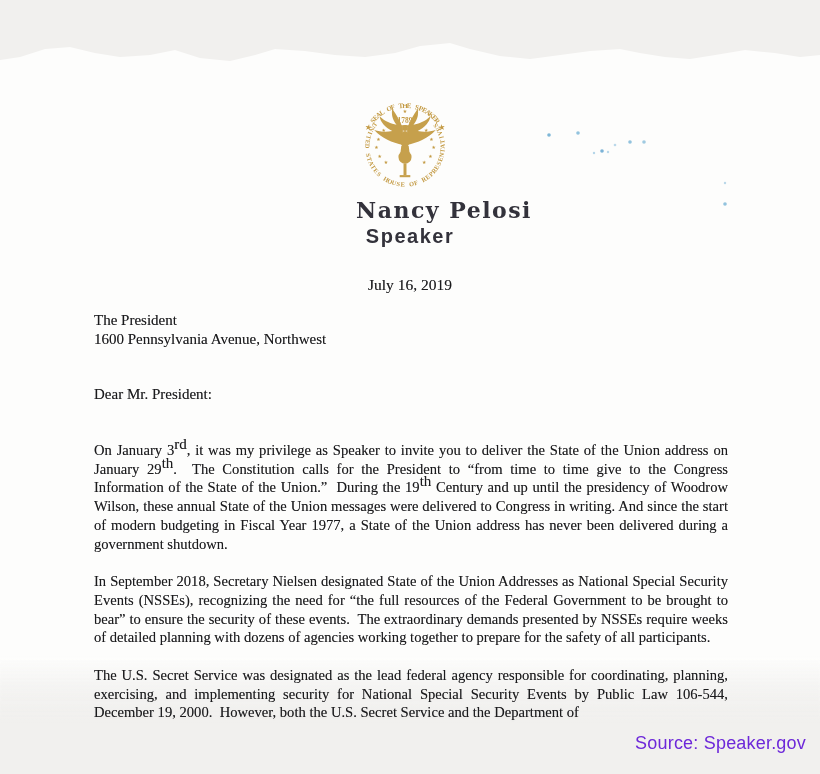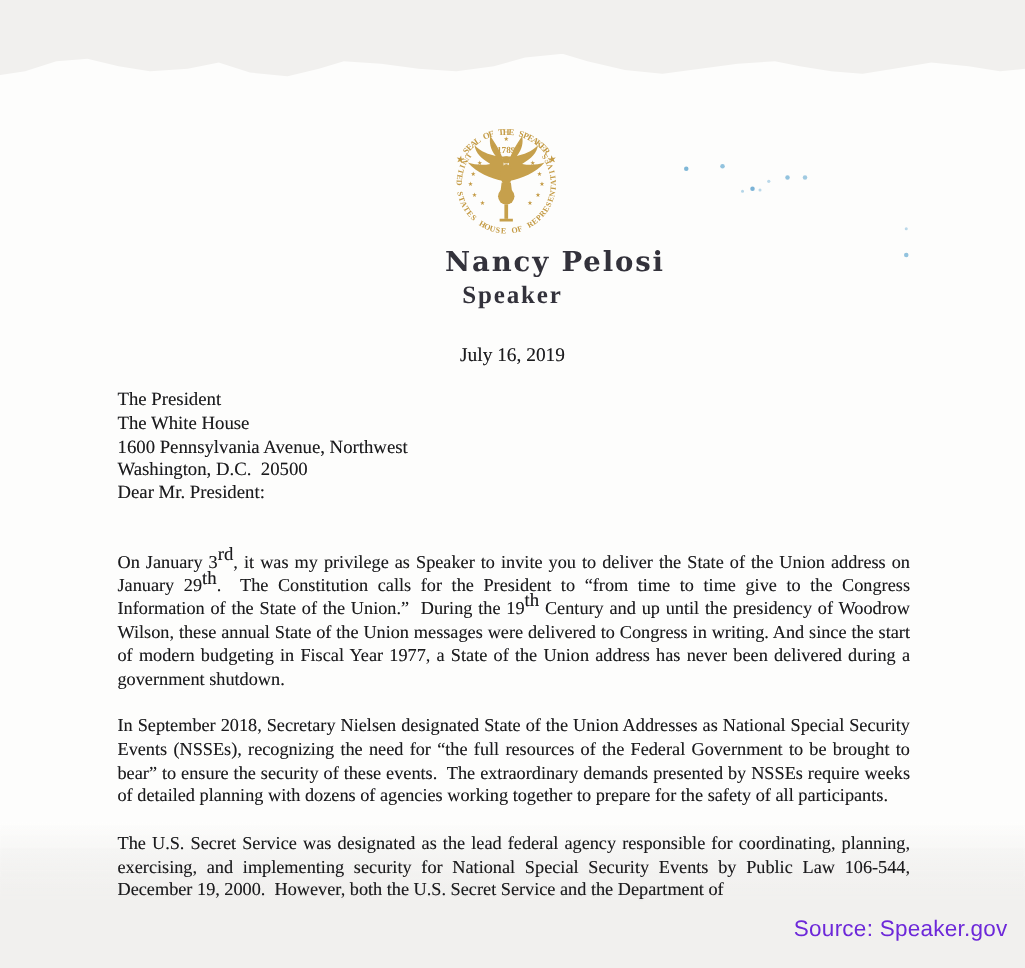--- a/index.html
+++ b/index.html
@@ -31,21 +31,21 @@
   .seal path, .seal ellipse, .seal circle, .seal rect { fill:#c6a04c; }
 
   
   .letterhead-name {
     position:absolute; left:0; top:157px; width:820px; text-align:center;
     font-family:"DejaVu Serif", serif; font-weight:bold;
     font-size:22px; letter-spacing:1.5px; color:#33323b;margin-left:34px;
   }
   .letterhead-title {
     position:absolute; left:0; top:185px; width:820px; text-align:center;
-    font-family:Liberation Serif, serif; font-weight:bold;
+    font-family:Liberation Sans, sans-serif; font-weight:bold;
     font-size:20px; letter-spacing:1.5px; color:#33323b;
   }
 
   
   .scan-text { color:#1b1b1d; text-shadow:0 0 0.5px rgba(25,25,28,0.45); }
   .date-line {
     position:absolute; left:0; top:236px; width:820px; text-align:center;
     font-size:15.5px;
   }
   .address-block { position:absolute; left:94px; top:271px; font-size:15px; line-height:18.8px; }
@@ -198,23 +198,21 @@
         </g>
     </svg>
 
     <div class="letterhead-name">Nancy Pelosi</div>
     <div class="letterhead-title">Speaker</div>
 
     <div class="date-line scan-text">July 16, 2019</div>
 
     <div class="address-block scan-text">
       <div class="address-line">The President</div>
-      <div class="address-line">The White House</div>
       <div class="address-line">1600 Pennsylvania Avenue, Northwest</div>
-      <div class="address-line">Washington, D.C.  20500</div>
     </div>
 
     <div class="salutation scan-text">Dear Mr. President:</div>
 
     <div class="letter-body scan-text">
         <p class="para">On January 3<sup>rd</sup>, it was my privilege as Speaker to invite you to deliver the State of the Union address on January 29<sup>th</sup>.  The Constitution calls for the President to “from time to time give to the Congress Information of the State of the Union.”  During the 19<sup>th</sup> Century and up until the presidency of Woodrow Wilson, these annual State of the Union messages were delivered to Congress in writing. And since the start of modern budgeting in Fiscal Year 1977, a State of the Union address has never been delivered during a government shutdown.</p>
         <p class="para">In September 2018, Secretary Nielsen designated State of the Union Addresses as National Special Security Events (NSSEs), recognizing the need for “the full resources of the Federal Government to be brought to bear” to ensure the security of these events.  The extraordinary demands presented by NSSEs require weeks of detailed planning with dozens of agencies working together to prepare for the safety of all participants.</p>
         <p class="para">The U.S. Secret Service was designated as the lead federal agency responsible for coordinating, planning, exercising, and implementing security for National Special Security Events by Public Law 106-544, December 19, 2000.  However, both the U.S. Secret Service and the Department of</p>
       </div>
 

